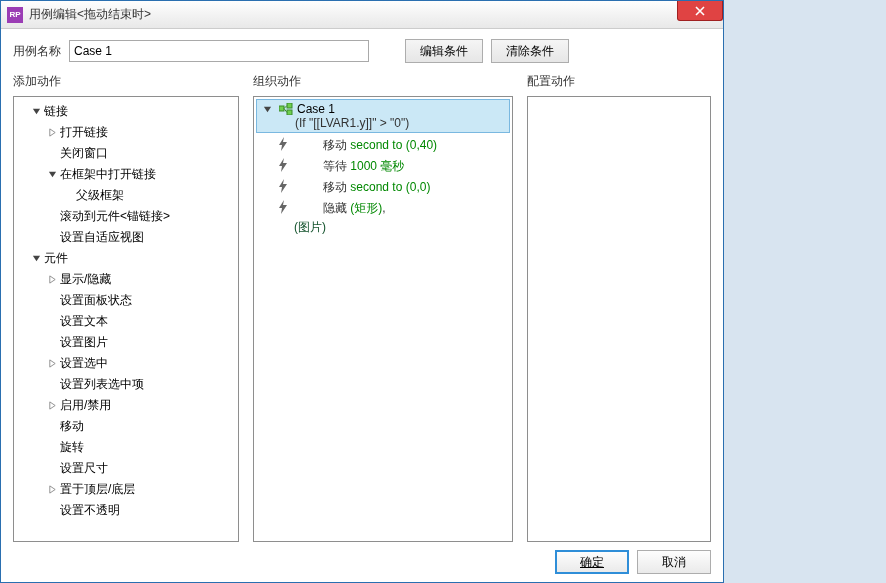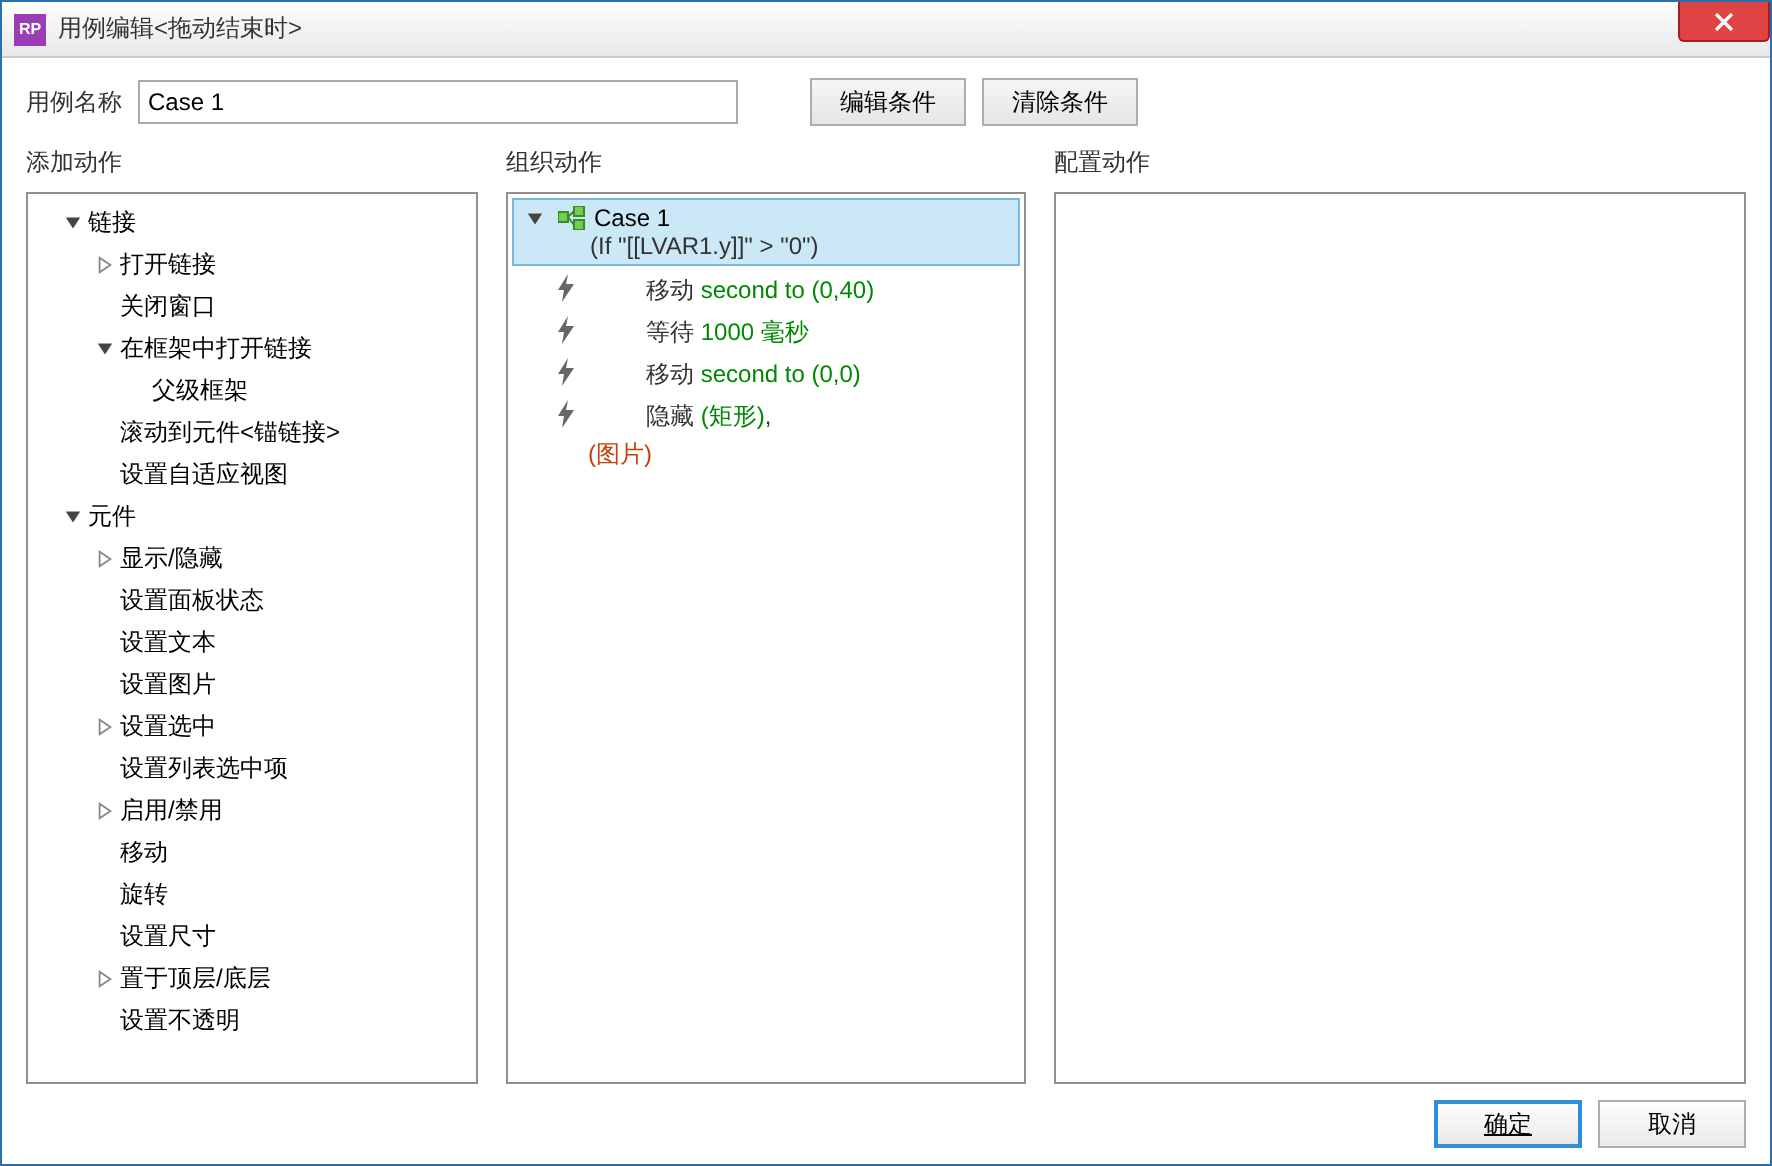--- a/index.html
+++ b/index.html
@@ -1,18 +1,18 @@
 <!DOCTYPE html>
 <html><head>
 <meta charset="utf-8">
 <style>
 * { box-sizing: border-box; font-family: "Microsoft YaHei", "Segoe UI", Arial, sans-serif; font-size: 12px; }
 body { margin: 0; padding: 0; background: #d8e4f0; width: 886px; height: 583px; overflow: hidden; }
 
-.window { width: 886px; height: 583px; background: #fff; border: 1px solid #2a6fb0; display: flex; flex-direction: column; }
+.window { width: 724px; height: 583px; background: #fff; border: 1px solid #2a6fb0; display: flex; flex-direction: column; }
 
 .titlebar { height: 28px; background: linear-gradient(#fefefe, #e8e8e8); display: flex; align-items: center; padding-left: 6px; border-bottom: 1px solid #ccc; position: relative; }
 .titlebar .app-icon { width: 16px; height: 16px; background: #9b3db5; display: flex; align-items: center; justify-content: center; color: #fff; font-size: 8px; font-weight: bold; margin-right: 6px; }
 .titlebar .title-text { color: #333; }
 .titlebar .close-btn { position: absolute; right: 0; top: 0; width: 46px; height: 20px; background: #e04343; border: 1px solid #a02020; border-top: none; border-radius: 0 0 3px 3px; display: flex; align-items: center; justify-content: center; cursor: pointer; }
 .titlebar .close-btn svg { width: 10px; height: 10px; }
 
 .content { flex: 1; display: flex; flex-direction: column; padding: 10px 12px 8px 12px; gap: 6px; }
 
 .name-row { display: flex; align-items: center; gap: 8px; }
@@ -47,21 +47,21 @@
 
 .case-header { background: #cbe8f6; border: 1px solid #7ab8e0; padding: 2px 4px; margin: 2px; cursor: pointer; }
 .case-header .row1 { display: flex; align-items: center; gap: 4px; }
 .case-header .row2 { padding-left: 34px; color: #333; }
 .case-icon { width: 14px; height: 12px; display: inline-block; }
 
 .action-row { display: flex; align-items: flex-start; padding: 2px 0 2px 24px; gap: 4px; cursor: pointer; }
 .bolt { width: 12px; height: 14px; display: inline-flex; flex: 0 0 12px; }
 .action-text { color: #333; margin-left: 29px; }
 .action-text .hl { color: #008800; }
-.sub-line { padding-left: 40px; color: #c2410c; }
+.sub-line { padding-left: 40px; color: #14532d; }
 
 .footer { display: flex; justify-content: flex-end; gap: 8px; padding-top: 2px; }
 .footer button { width: 74px; height: 24px; }
 .footer .ok-btn { border: 2px solid #2f8ed8; background: linear-gradient(#fdfdfd,#eaeaea); cursor: pointer; text-decoration: underline; }
 .footer .cancel-btn { border: 1px solid #adadad; background: linear-gradient(#fdfdfd,#eaeaea); cursor: pointer; }
 </style>
 </head>
 <body>
 
 <div class="window">

